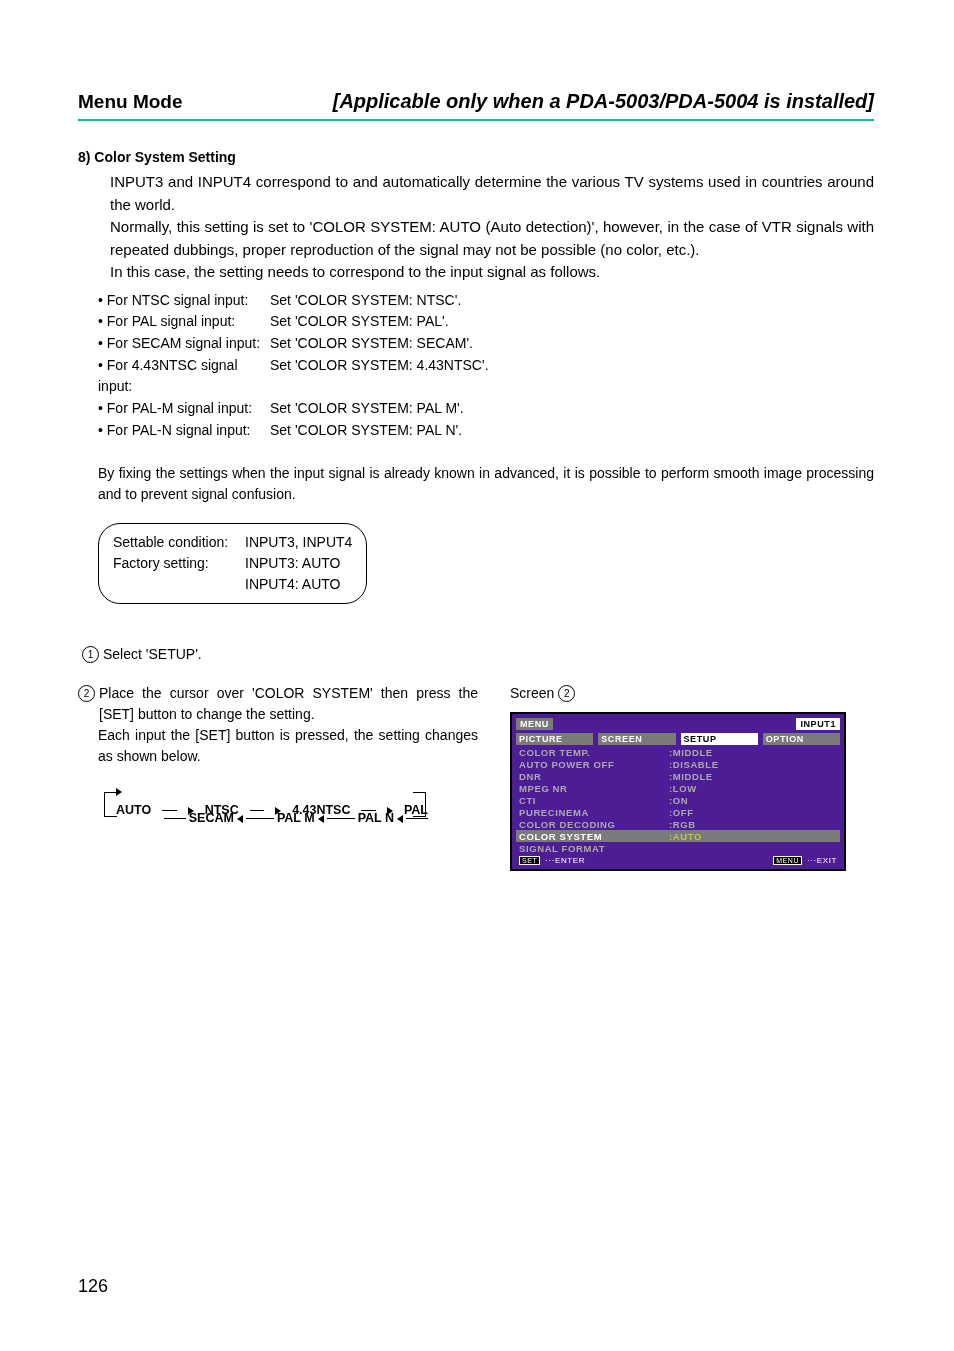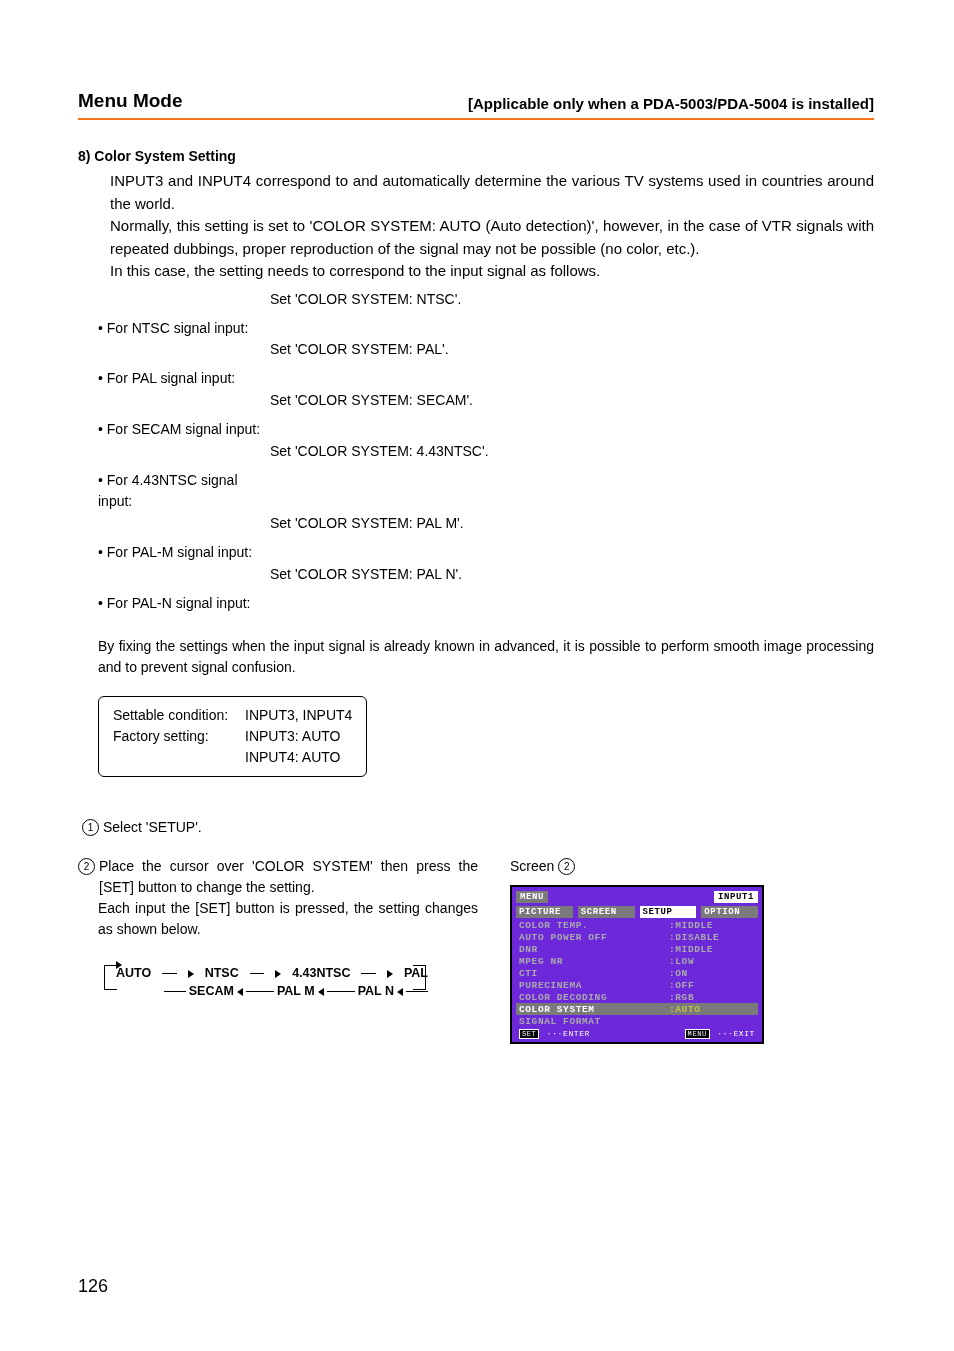--- a/index.html
+++ b/index.html
@@ -12,32 +12,33 @@
     height: 1351px;
     position: relative;
   }
   .page {
     padding: 90px 80px 0 78px;
     box-sizing: border-box;
   }
   .header-row {
     display: flex;
     justify-content: space-between;
-    border-bottom: 2px solid #f97316;
+    border-bottom: 2px solid #14b8a6;
     padding-bottom: 6px;
     margin-bottom: 28px;
     align-items: flex-end;
   }
   .hdr-left {
     font-weight: bold;
     font-size: 19px;
   }
   .hdr-right {
     font-weight: bold;
-    font-size: 15px;
+    font-size: 20px;
+    font-style: italic;
   }
   .sec-title {
     font-weight: bold;
     font-size: 14px;
     margin-bottom: 6px;
   }
   .body-text {
     font-size: 15px;
     line-height: 1.5;
     margin-left: 32px;
@@ -48,31 +49,31 @@
     line-height: 1.5;
     margin-left: 20px;
     margin-top: 10px;
   }
   .bul-list {
     margin: 6px 0 0 20px;
     font-size: 14px;
     line-height: 1.55;
   }
   .bul-row { display: flex; }
-  .bul-label { width: 172px; flex: 0 0 172px; margin-top: 29px; }
+  .bul-label { width: 172px; flex: 0 0 172px; }
   .bul-val { }
   .para {
     font-size: 14px;
     line-height: 1.5;
     margin: 22px 0 0 20px;
     text-align: justify;
   }
   .settings-box {
     border: 1px solid #000;
-    border-radius: 6px;
+    border-radius: 22px;
     padding: 8px 14px;
     margin: 18px 0 0 20px;
     font-size: 14px;
     line-height: 1.5;
     display: inline-block;
   }
   .settings-row { display: flex; }
   .settings-label { width: 132px; flex: 0 0 132px; }
   .step-block {
     font-size: 14px;
@@ -117,28 +118,27 @@
   }
   .screen-label {
     font-size: 14px;
     margin-bottom: 10px;
     display: flex;
     align-items: center;
     gap: 4px;
   }
   
   .osd {
-    width: 254px;
+    width: 336px;
     border: 2px solid #000;
-    background: #6d28d9;
+    background: #4c1d95;
     padding: 4px;
     box-sizing: border-box;
     font-size: 10px;
     letter-spacing: 0.6px;
-    font-family: Liberation Mono, monospace;
   }
   .osd-top {
     display: flex;
     justify-content: space-between;
     margin-bottom: 3px;
   }
   .osd-chip {
     background: #7a7a7a;
     color: #fff;
     font-weight: bold;
@@ -207,21 +207,21 @@
     width: 330px;
     height: 54px;
   }
   .cycle-row1, .cycle-row2 {
     display: flex;
     align-items: center;
     position: absolute;
     left: 0;
     right: 0;
   }
-  .cycle-row1 { top: 6px; justify-content: flex-start; gap: 11px; padding-left: 18px;}
+  .cycle-row1 { top: 16px; justify-content: flex-start; gap: 11px; padding-left: 18px;}
   .cycle-row2 { top: 24px; justify-content: flex-end; gap: 3px; padding-left: 18px;}
   .tri-r {
     display: inline-block;
     width: 0; height: 0;
     border-left: 6px solid #000;
     border-top: 4px solid transparent;
     border-bottom: 4px solid transparent;
     vertical-align: middle;
   }
   .tri-l {

